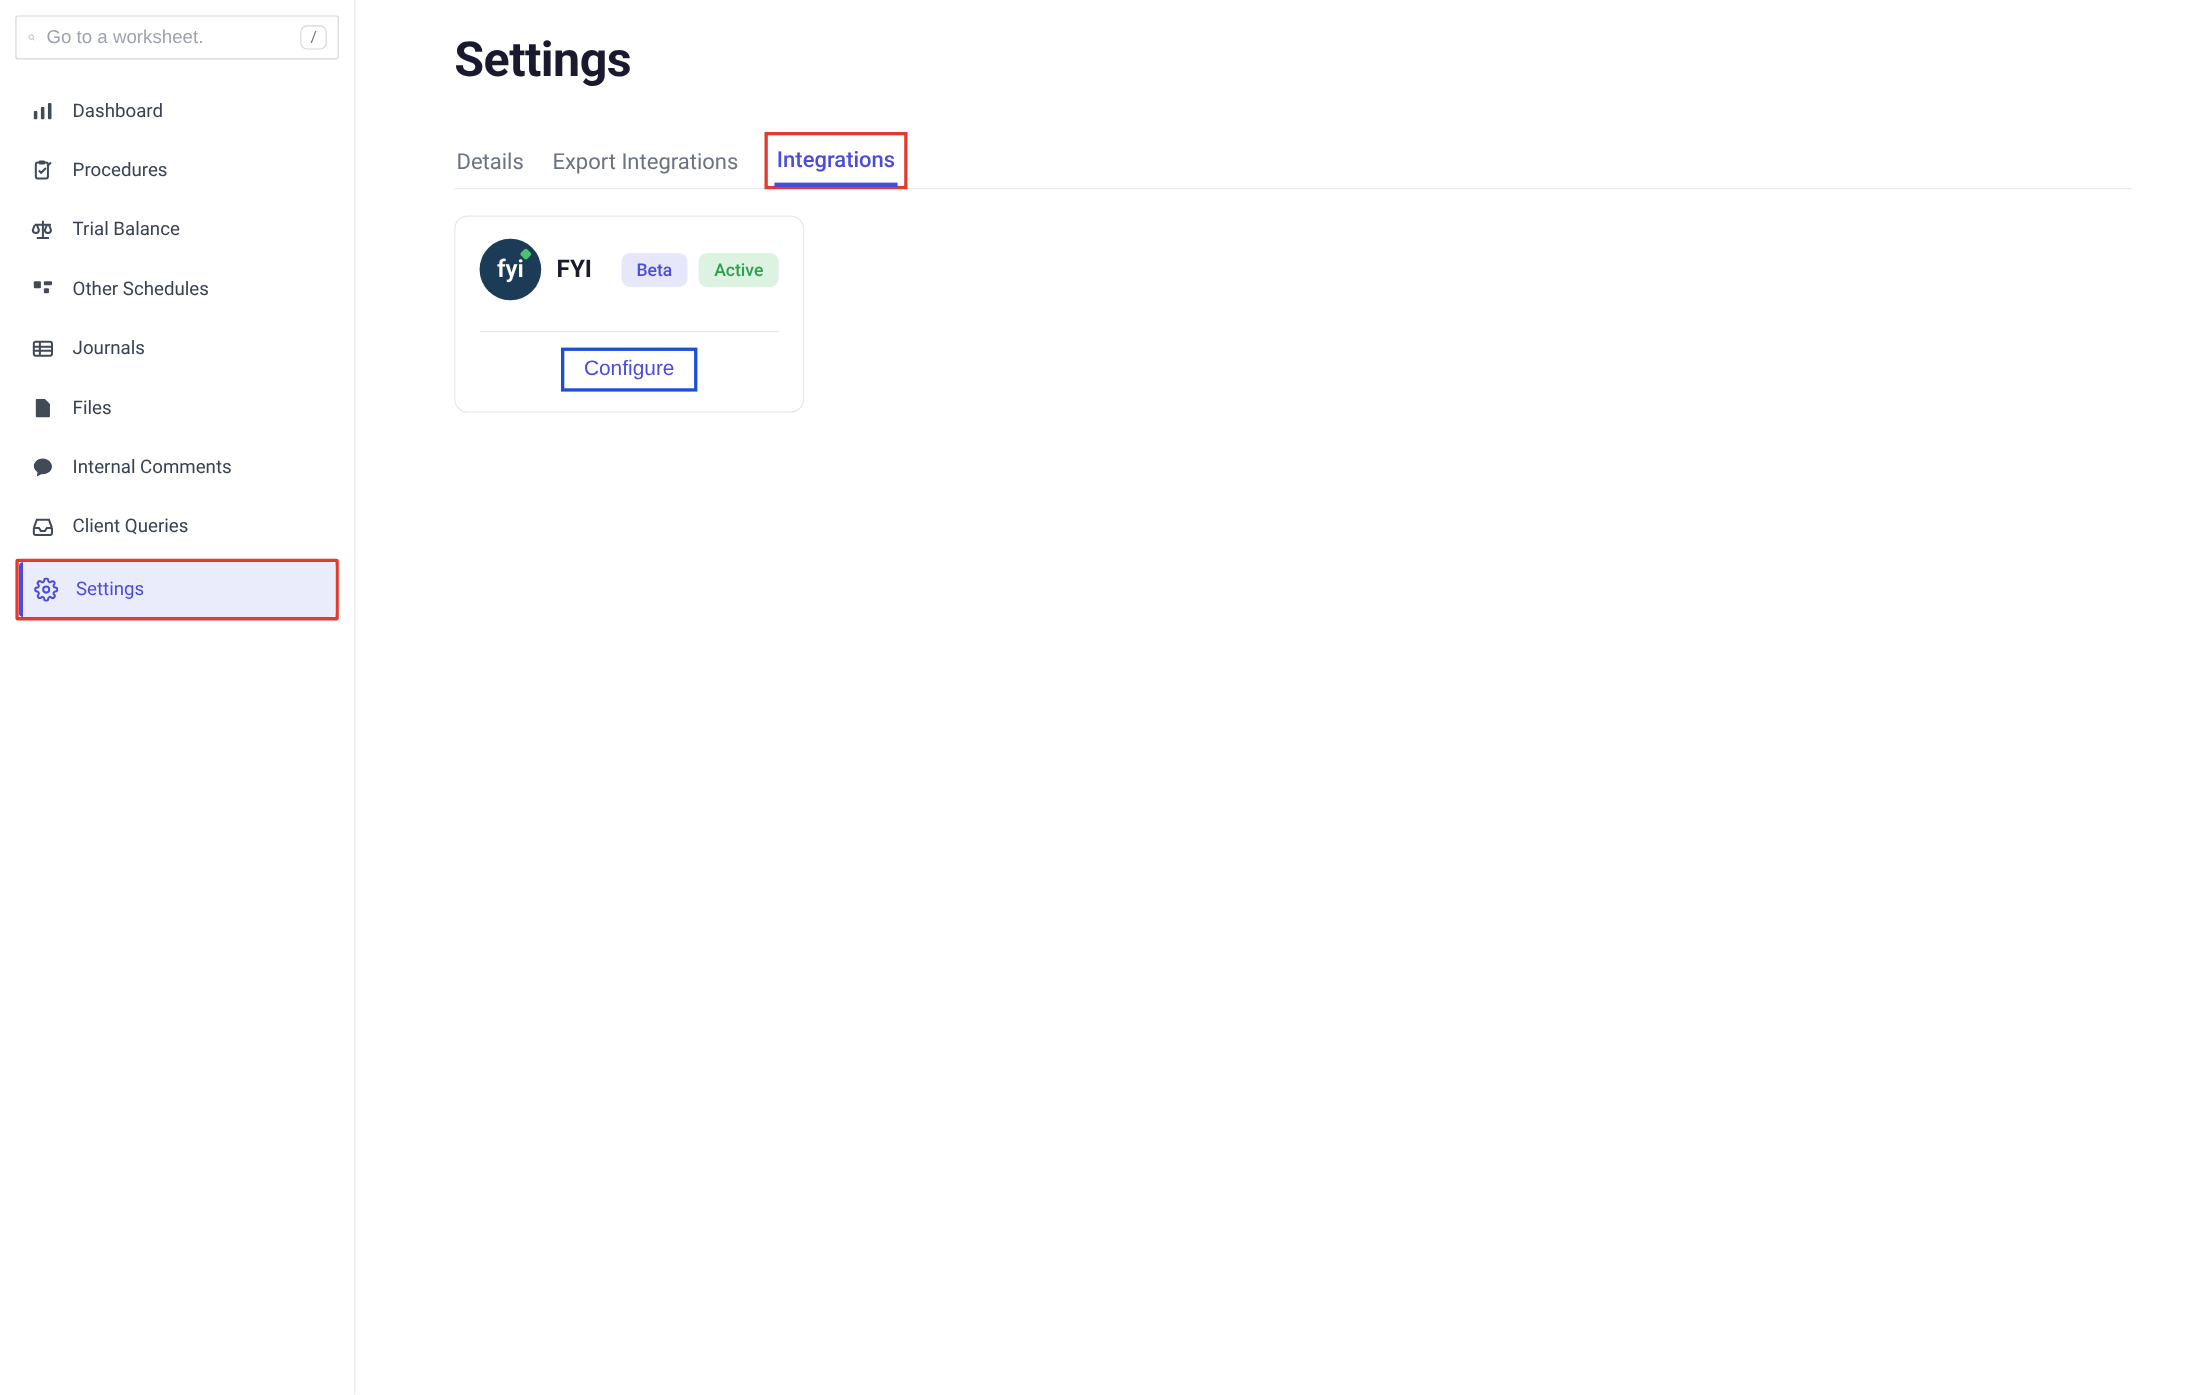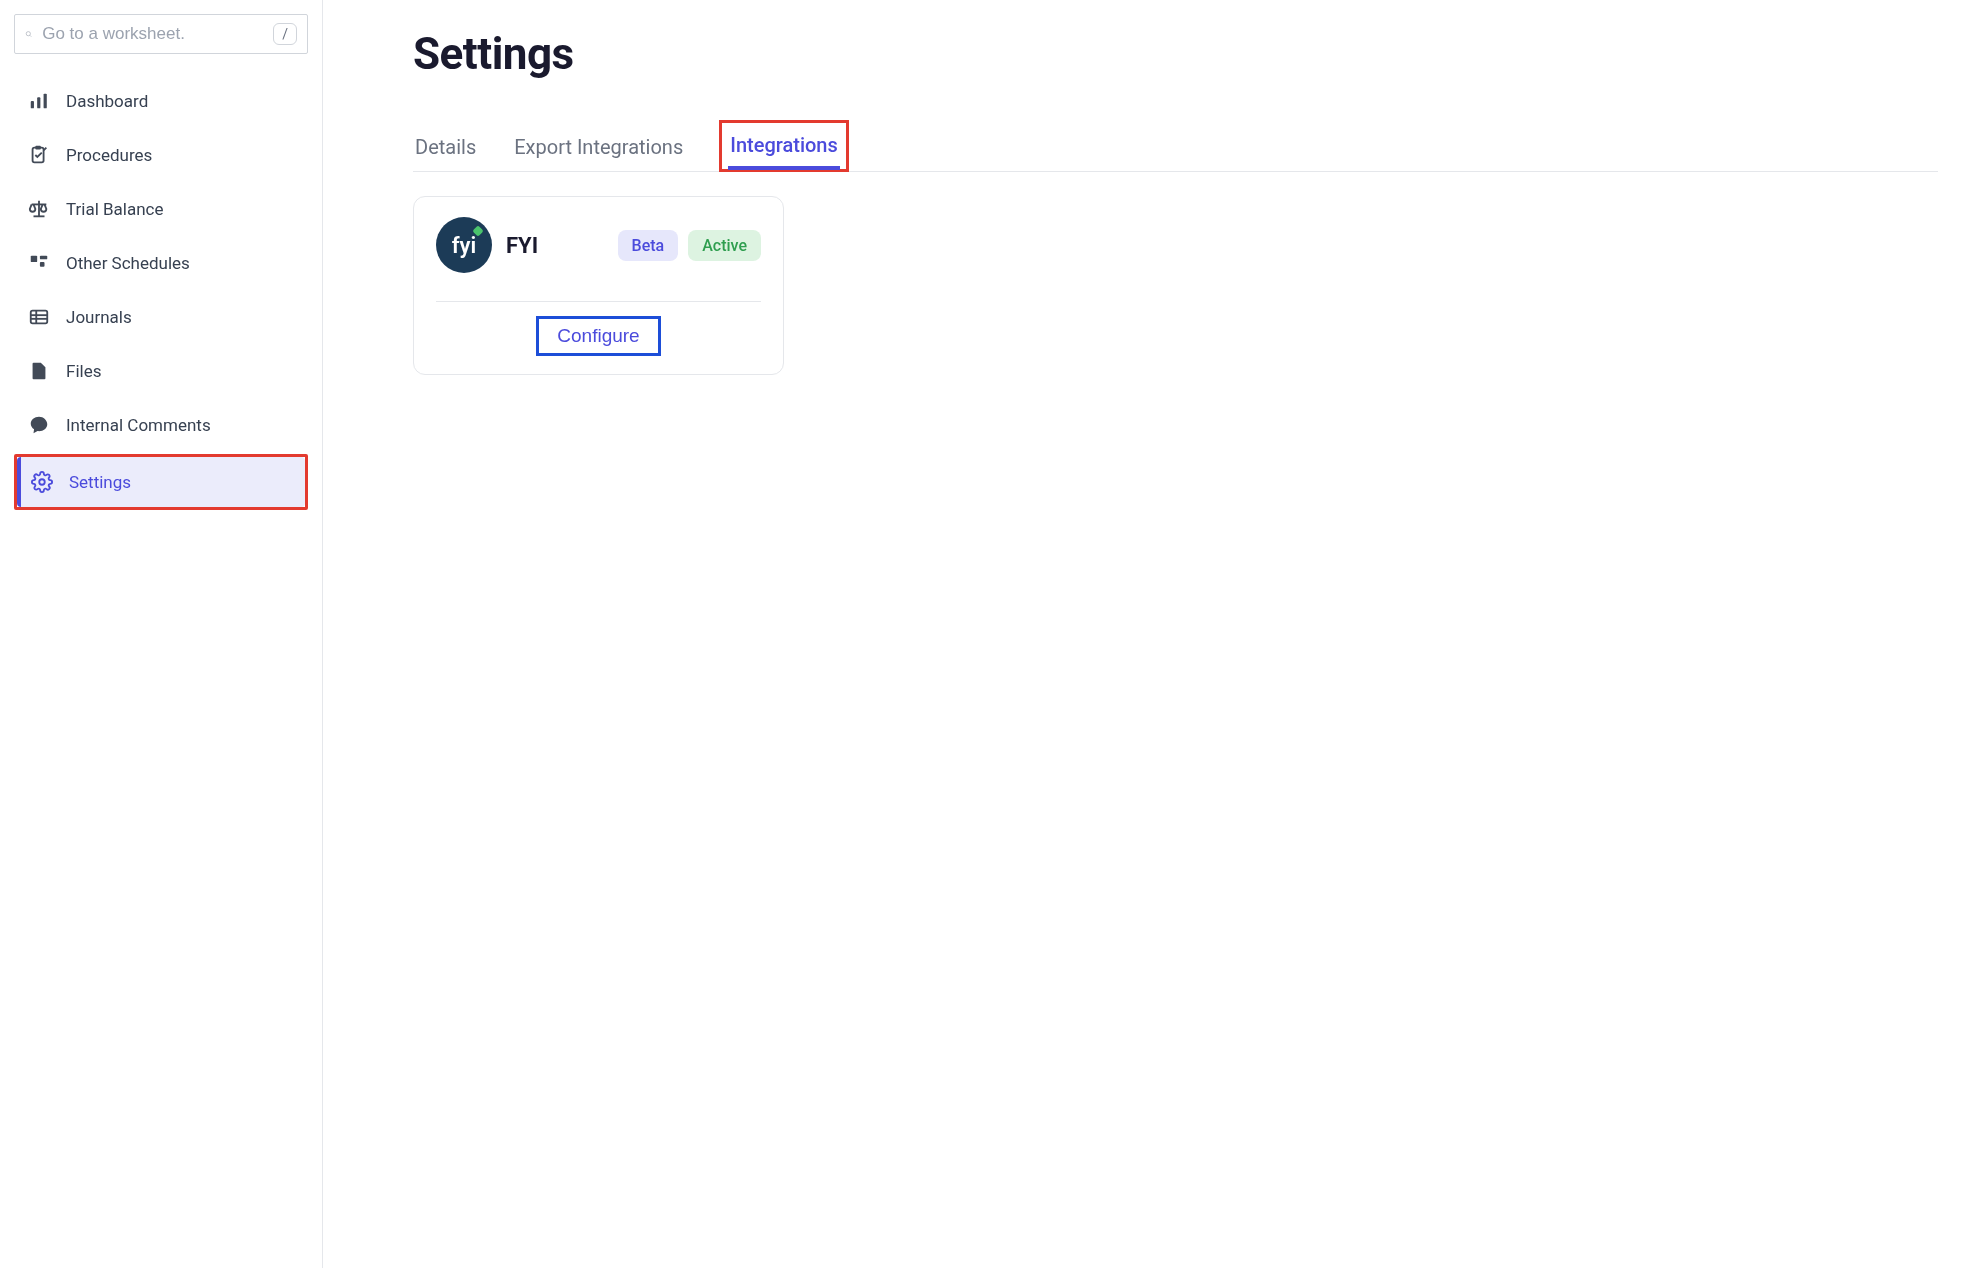--- a/index.html
+++ b/index.html
@@ -82,40 +82,40 @@
       padding: 28px 48px 0 90px;
     }
     .page-title {
       font-size: 44px;
       font-weight: 700;
       letter-spacing: -0.5px;
       margin-bottom: 40px;
     }
     .tabs {
       display: flex;
-      gap: 34px;
+      gap: 22px;
       border-bottom: 1px solid #e5e7eb;
       align-items: flex-end;
     }
     .tab {
       font-size: 20px;
       color: #6b7280;
       padding: 10px 2px 12px 2px;
       cursor: pointer;
     }
     .tab.active {
       color: #4b4bdc;
       font-weight: 500;
       border-bottom: 4px solid #4b4bdc;
       margin-bottom: -1px;
     }
 
     .card-row { margin-top: 24px; }
     .integration-card {
-      width: 371px;
+      width: 318px;
       border: 1px solid #e5e7eb;
       border-radius: 12px;
       padding: 20px 22px 14px 22px;
       display: flex; flex-direction: column;
     }
     .card-header { display: flex; align-items: center; gap: 14px; }
     .card-logo {
       width: 56px; height: 56px; border-radius: 50%;
       background: #1c3b57;
       color: #fff;
@@ -219,20 +219,28 @@
         <svg class="nav-icon" viewBox="0 0 24 24" fill="currentColor">
             <path d="M6 3h8l5 5v12a1 1 0 0 1-1 1H6a1 1 0 0 1-1-1V4a1 1 0 0 1 1-1z"></path>
           </svg>
         <span>Files</span>
       </div>
       <div class="nav-item">
         <svg class="nav-icon" viewBox="0 0 24 24" fill="currentColor">
             <path d="M12 3C7 3 3 6.4 3 10.6c0 2.4 1.4 4.6 3.6 6L6 21l4.4-2.4c.5.1 1.1.1 1.6.1 5 0 9-3.4 9-7.6S17 3 12 3z"></path>
           </svg>
         <span>Internal Comments</span>
+      </div>
+      <div class="nav-item">
+        <svg class="nav-icon" viewBox="0 0 24 24" fill="none" stroke="currentColor" stroke-width="2">
+            <path d="M3 13l3-8h12l3 8"></path>
+            <path d="M3 13v5a2 2 0 0 0 2 2h14a2 2 0 0 0 2-2v-5"></path>
+            <path d="M3 13h5l2 3h4l2-3h5"></path>
+          </svg>
+        <span>Client Queries</span>
       </div>
 
       <div class="sidebar-highlight-box">
         <div class="nav-item active">
           <svg class="nav-icon" viewBox="0 0 24 24" fill="none" stroke="currentColor" stroke-width="2">
               <circle cx="12" cy="12" r="3"></circle>
               <path d="M19.4 15a1.7 1.7 0 0 0 .34 1.87l.06.06a2 2 0 1 1-2.83 2.83l-.06-.06A1.7 1.7 0 0 0 15 19.4a1.7 1.7 0 0 0-1 1.56V21a2 2 0 0 1-4 0v-.09A1.7 1.7 0 0 0 9 19.4a1.7 1.7 0 0 0-1.87.34l-.06.06a2 2 0 1 1-2.83-2.83l.06-.06A1.7 1.7 0 0 0 4.6 15a1.7 1.7 0 0 0-1.56-1H3a2 2 0 0 1 0-4h.09A1.7 1.7 0 0 0 4.6 9a1.7 1.7 0 0 0-.34-1.87l-.06-.06A2 2 0 1 1 7.03 4.24l.06.06A1.7 1.7 0 0 0 9 4.6a1.7 1.7 0 0 0 1-1.56V3a2 2 0 0 1 4 0v.09c0 .67.39 1.27 1 1.51a1.7 1.7 0 0 0 1.87-.34l.06-.06a2 2 0 1 1 2.83 2.83l-.06.06A1.7 1.7 0 0 0 19.4 9c.24.61.84 1 1.51 1H21a2 2 0 0 1 0 4h-.09a1.7 1.7 0 0 0-1.51 1z"></path>
             </svg>
           <span>Settings</span>
         </div>

